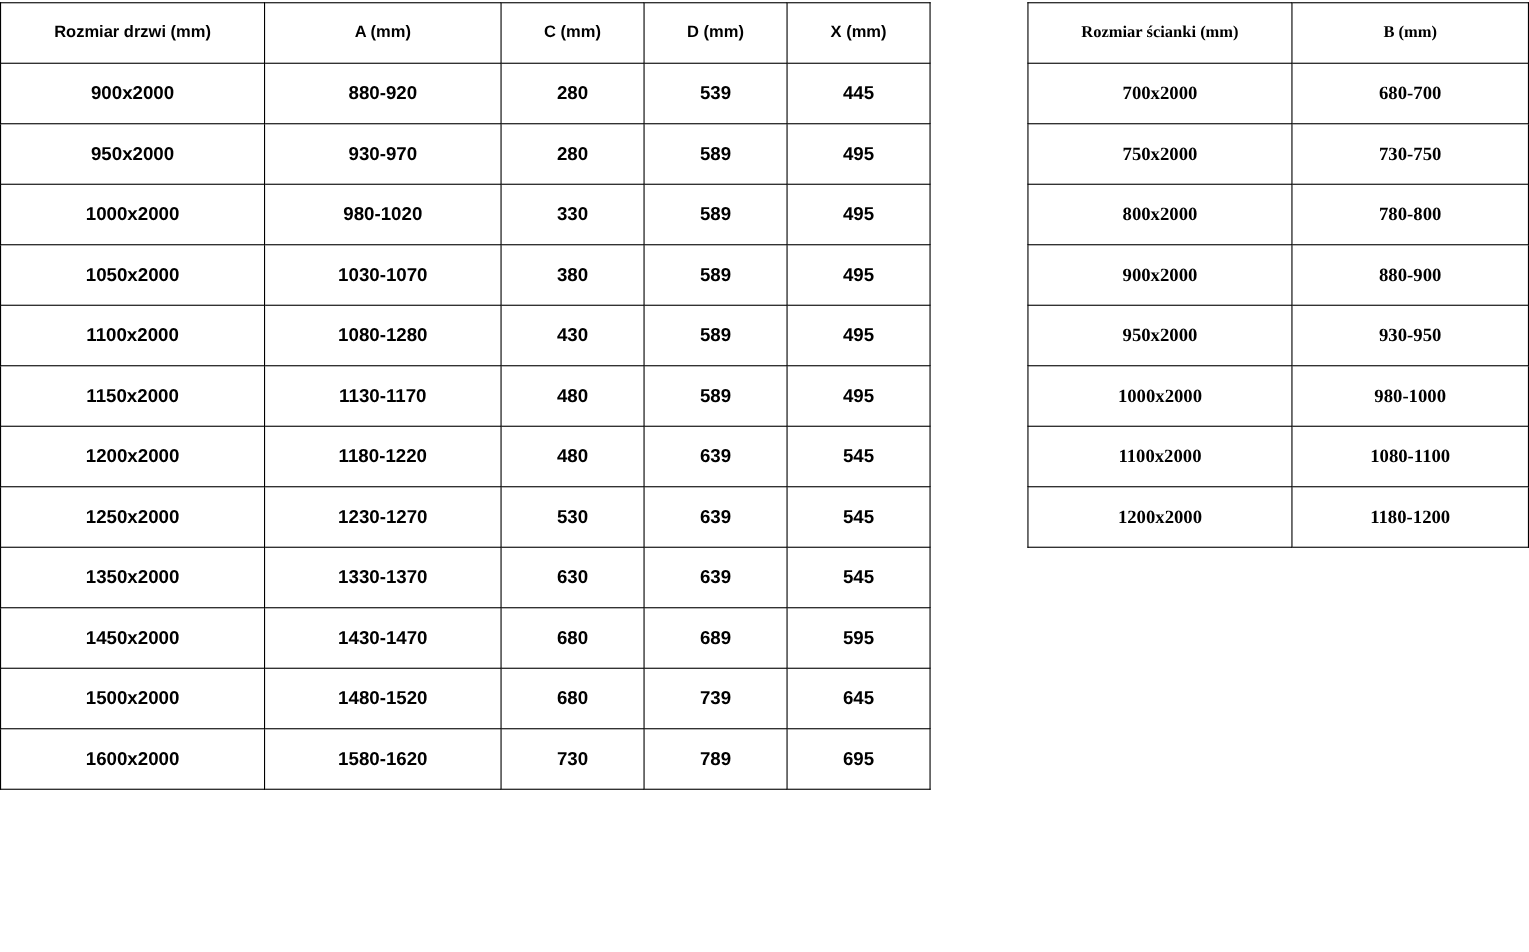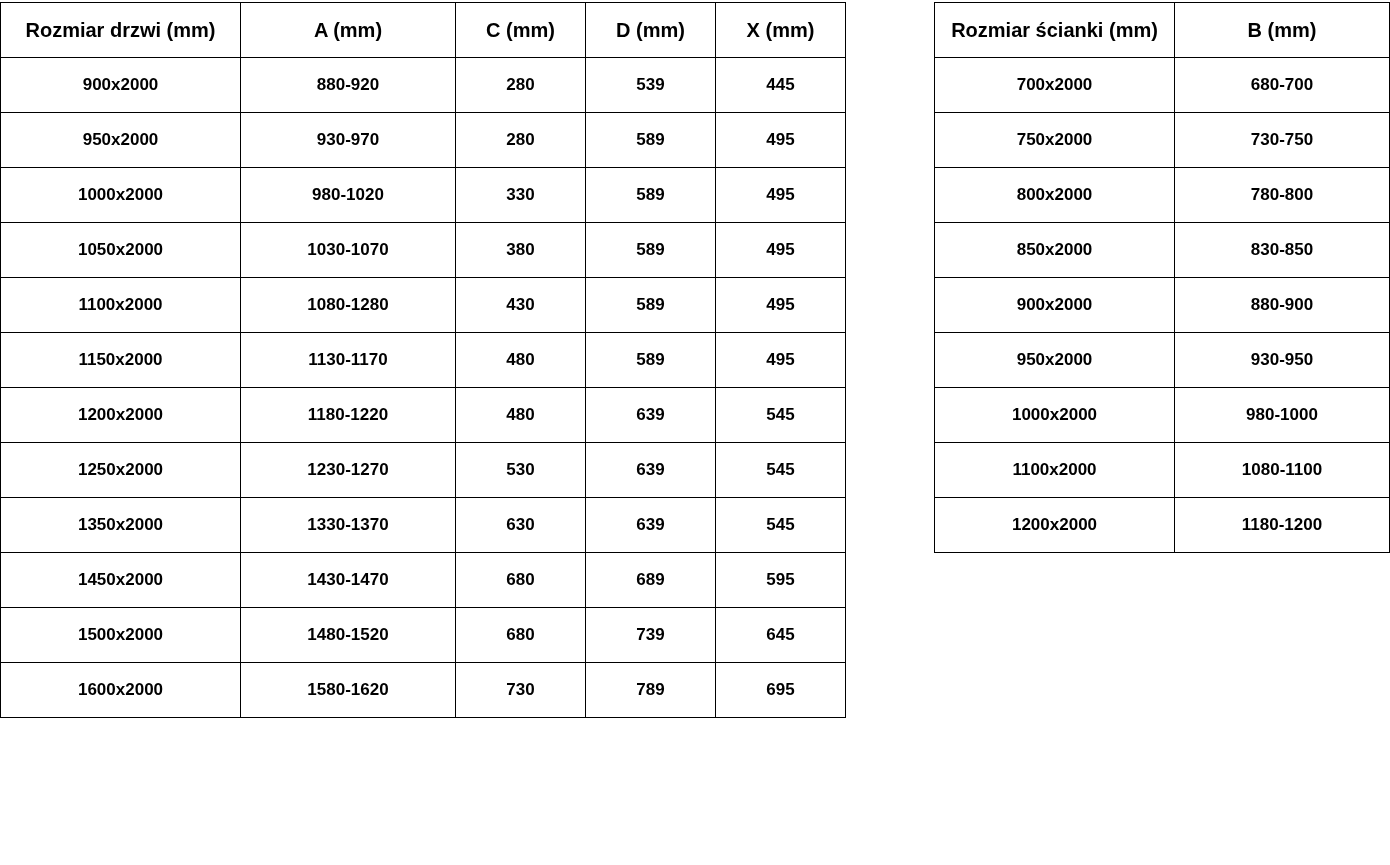--- a/index.html
+++ b/index.html
@@ -29,40 +29,41 @@
     text-align: center;
     vertical-align: middle;
     font-size: 17px;
     font-weight: bold;
     padding: 0;
     height: 54px;
     line-height: 1.2;
     white-space: nowrap;
   }
   table.grid th {
-    font-size: 20px;
+    font-size: 15px;
   }
 
   
   #table-doors {
     position: absolute;
     left: 0px;
     top: 2px;
   }
   #table-doors col.c0 { width: 240px; }
   #table-doors col.c1 { width: 215px; }
   #table-doors col.c2 { width: 130px; }
   #table-doors col.c3 { width: 130px; }
   #table-doors col.c4 { width: 130px; }
 
   
   #table-walls {
     position: absolute;
     left: 934px;
     top: 2px;
+    font-family: Liberation Serif, serif;
   }
   #table-walls col.c0 { width: 240px; }
   #table-walls col.c1 { width: 215px; }
 </style>
 </head>
 <body>
 
 <div class="page">
 
   <table class="grid" id="table-doors">
@@ -188,24 +189,20 @@
       </tr>
       <tr>
         <td>750x2000</td>
         <td>730-750</td>
       </tr>
       <tr>
         <td>800x2000</td>
         <td>780-800</td>
       </tr>
       <tr>
-        <td>850x2000</td>
-        <td>830-850</td>
-      </tr>
-      <tr>
         <td>900x2000</td>
         <td>880-900</td>
       </tr>
       <tr>
         <td>950x2000</td>
         <td>930-950</td>
       </tr>
       <tr>
         <td>1000x2000</td>
         <td>980-1000</td>

